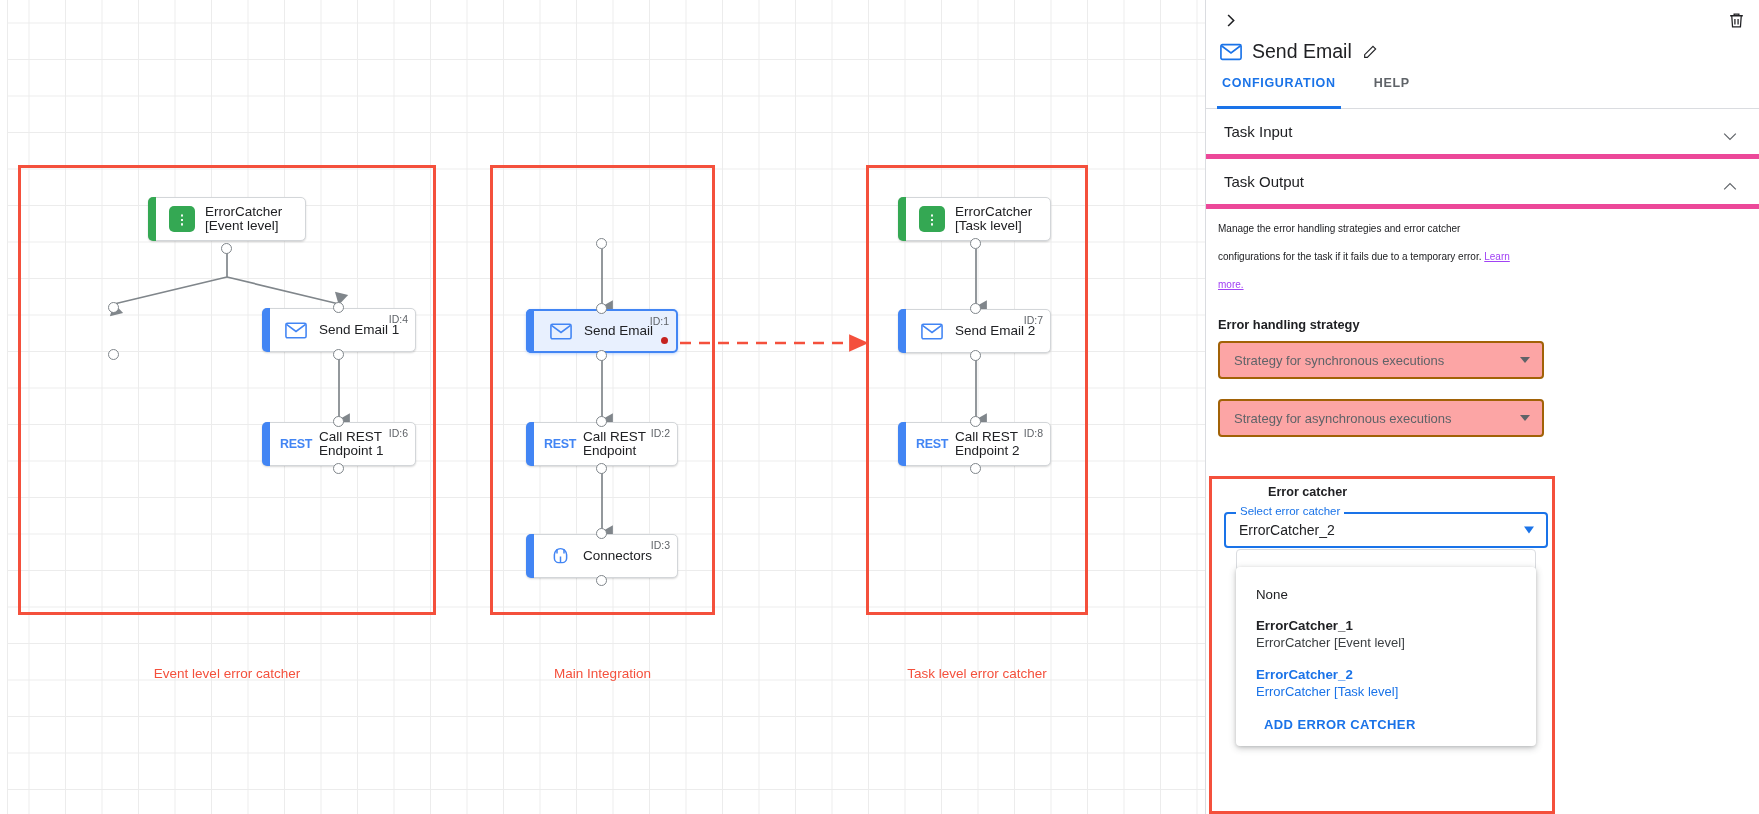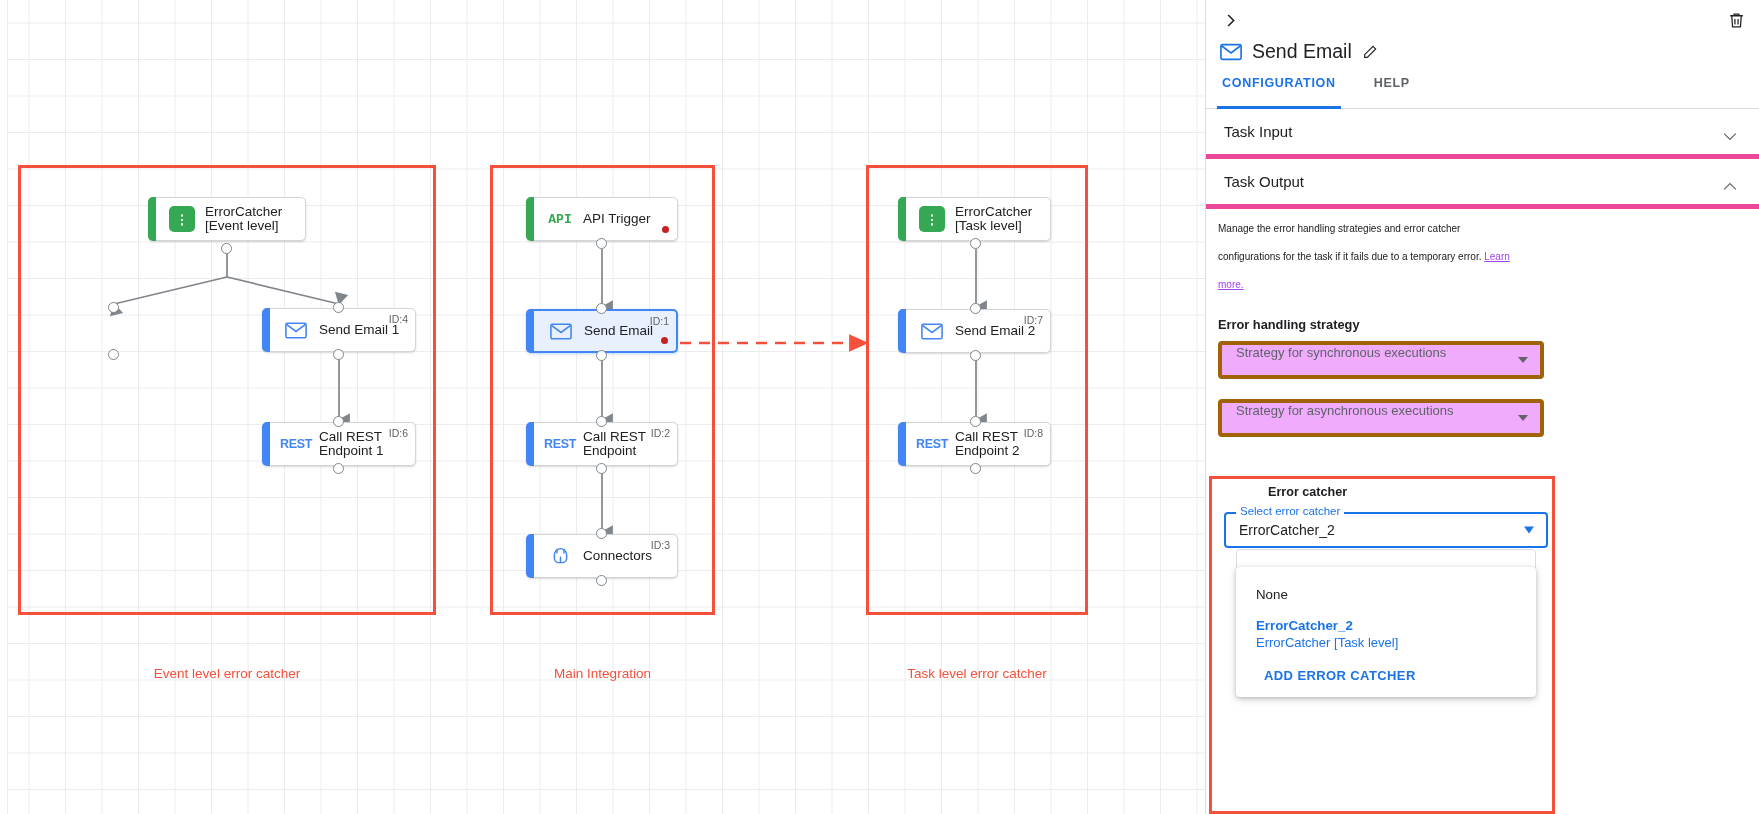--- a/index.html
+++ b/index.html
@@ -171,24 +171,24 @@
     font-size: 10px; color: #202124; line-height: 28px;
     width: 300px;
   }
   .learn-more { color: #a142f4; text-decoration: underline; cursor:pointer; }
   .field-label {
     font-size: 12.8px; color: #202124; font-weight: 600;
     margin-top: 18px; margin-bottom: 9px;
   }
   .select-box {
     position: relative;
-    height: 38px; border: 4px solid #a16207; border-radius: 4px;
-    display:flex; align-items:flex-start; padding: 0 14px;
+    height: 38px; border: 2px solid #a16207; border-radius: 4px;
+    display:flex; align-items:center; padding: 0 14px;
     font-size: 13px; color: #5f6368; cursor: pointer;
-    background:#f0abfc;
+    background:#fca5a5;
   }
   .select-box .caret {
     position:absolute; right: 12px; top: 50%; transform: translateY(-50%);
     width: 0; height: 0;
     border-left: 5px solid transparent;
     border-right: 5px solid transparent;
     border-top: 6px solid #5f6368;
   }
 
   
@@ -318,26 +318,20 @@
 Endpoint 1</span>
       <span class="node-id">ID:6</span>
     </div>
     <div class="port" style="left:333px; top:416px;"></div>
     <div class="port" style="left:333px; top:463px;"></div>
 
     <div class="group-caption" style="left:18px; top:666px; width:418px;">Event level error catcher</div>
 
     <div class="group-frame" style="left:490px; top:165px; width:225px; height:450px;"></div>
 
-    <div class="node green" style="left:526px; top:197px; width:152px;">
-      <span class="accent"></span>
-      <span class="node-icon" style="color:#34a853;font-family:'Liberation Mono',monospace;font-size:13px;font-weight:700;">API</span>
-      <span class="node-label">API Trigger</span>
-      <span class="err-dot"></span>
-    </div>
     <div class="port" style="left:596px; top:238px;"></div>
 
     <div class="node blue selected" style="left:526px; top:309px; width:152px;">
       <span class="accent"></span>
       <span class="node-icon">
         <svg viewBox="0 0 24 18" width="22" height="17" fill="none" stroke="#4285f4" stroke-width="1.7">
           <rect x="1" y="1" width="22" height="16" rx="1.6"></rect>
             <path d="M1.6 2.2L12 10 22.4 2.2"></path>
         </svg>
       </span>
@@ -492,20 +486,24 @@
       <span class="value">ErrorCatcher_2</span>
       <span class="caret"></span>
     </div>
 
     <div class="ghost-box"></div>
 
     <div class="ec-menu">
       <div class="menu-item plain">
         <div class="m-title">None</div>
       </div>
+      <div class="menu-item">
+        <div class="m-title">ErrorCatcher_1</div>
+        <div class="m-sub">ErrorCatcher [Event level]</div>
+      </div>
       <div class="menu-item sel">
         <div class="m-title">ErrorCatcher_2</div>
         <div class="m-sub">ErrorCatcher [Task level]</div>
       </div>
       <div class="menu-action">ADD ERROR CATCHER</div>
     </div>
   </div>
 
 </div>
 

